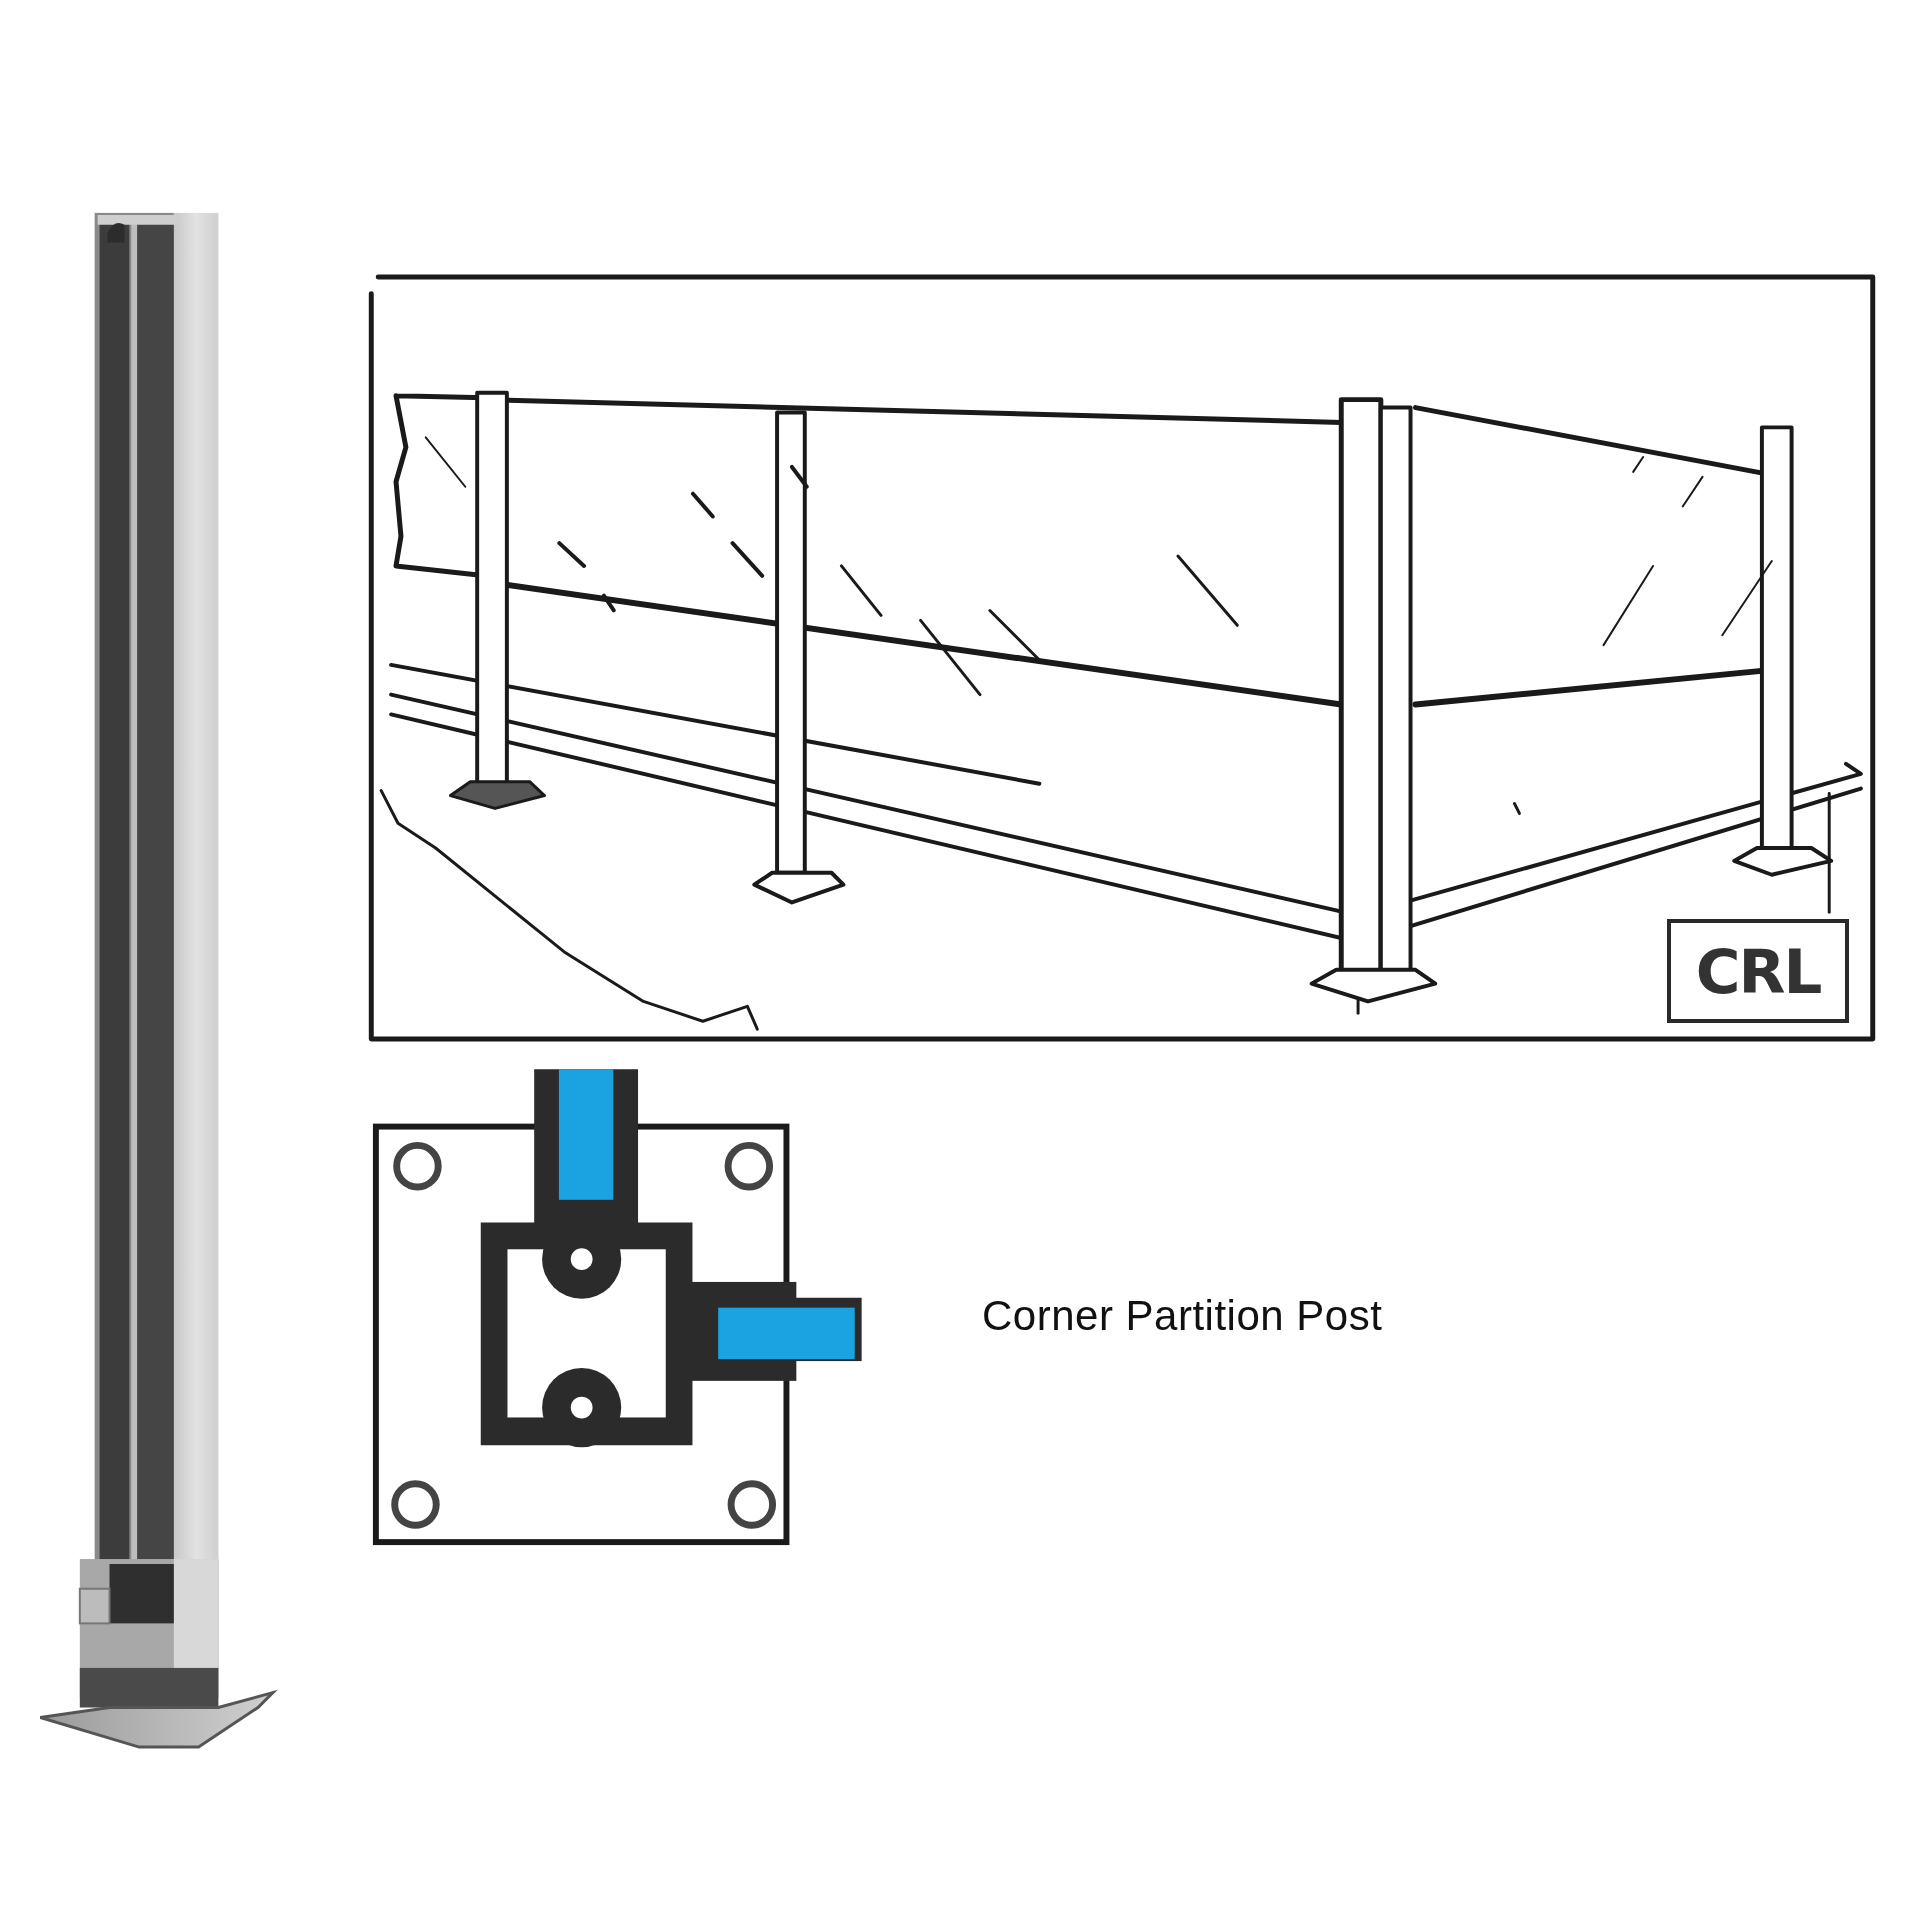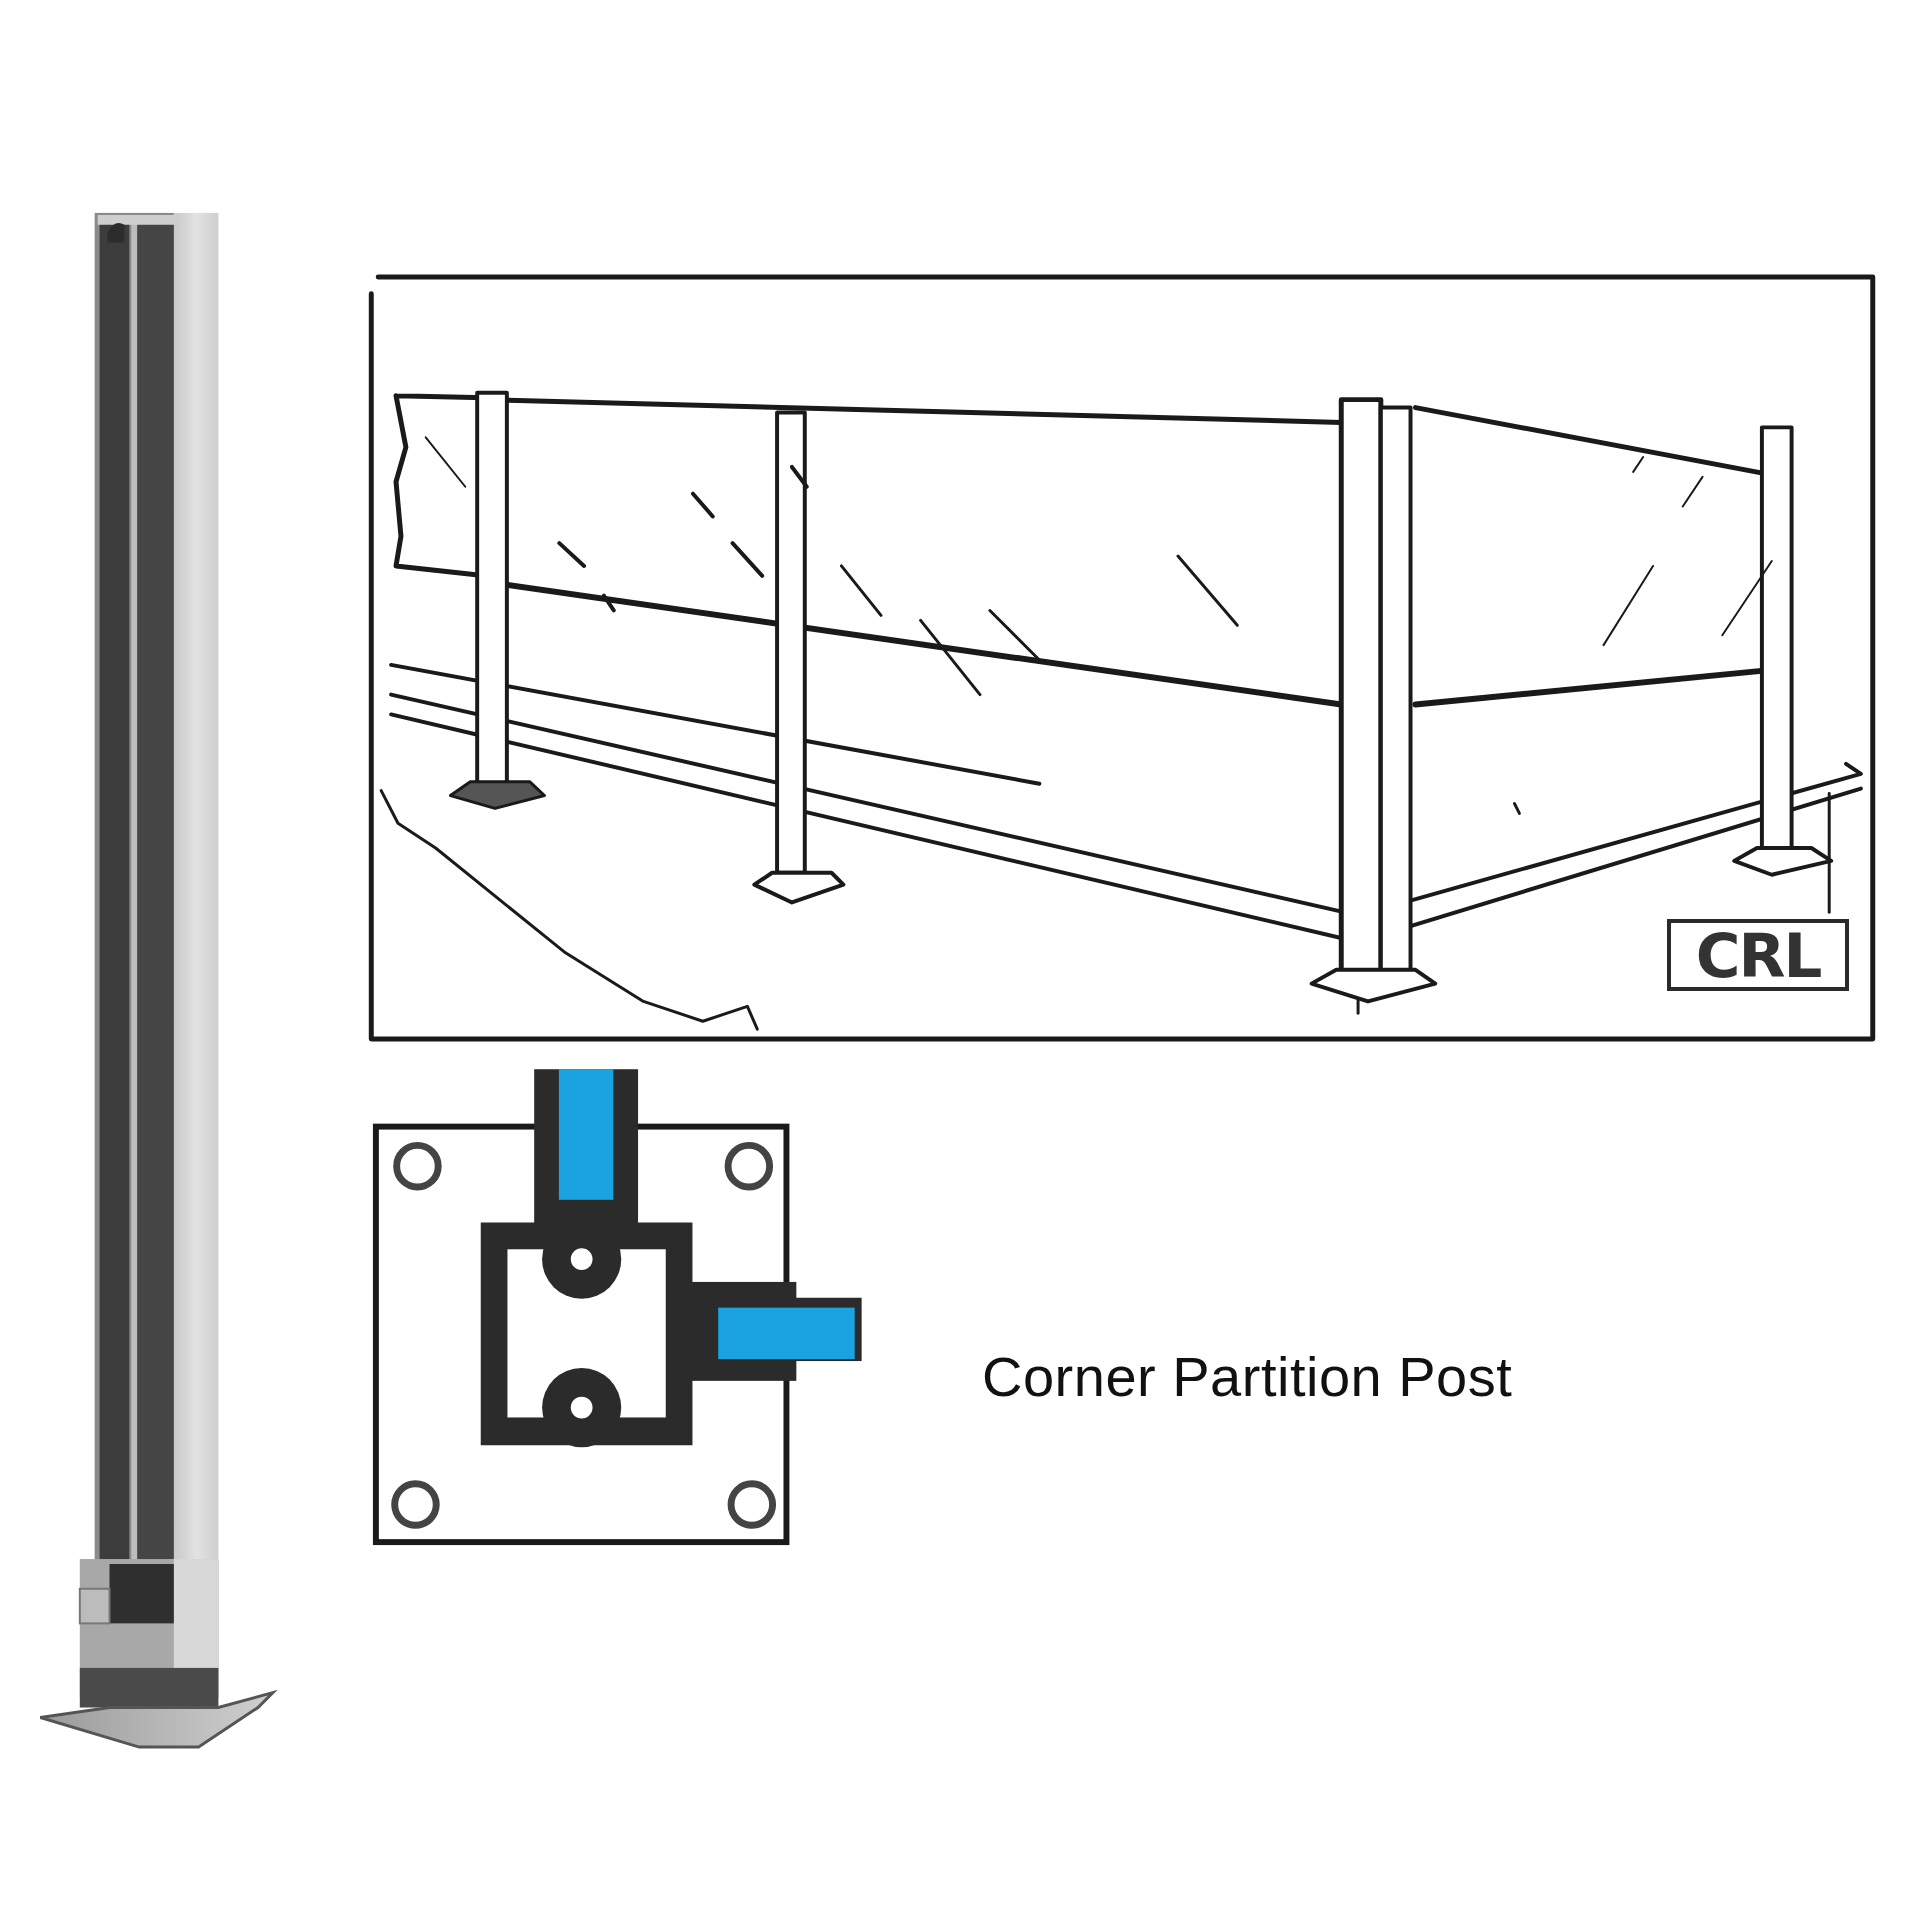--- a/index.html
+++ b/index.html
@@ -2,23 +2,23 @@
 <html><head>
 <meta charset="utf-8">
 <style>
   html, body { margin: 0; padding: 0; background: #ffffff; }
   body { width: 1927px; height: 1927px; position: relative; overflow: hidden;
          font-family: "Liberation Sans", sans-serif; }
   .abs { position: absolute; }
   #post-photo { left: 40px; top: 203px; width: 238px; height: 1554px; }
   #illustration { left: 366px; top: 269px; width: 1515px; height: 774px; }
   #cross-section { left: 366px; top: 1049px; width: 554px; height: 545px; }
-  #caption { left: 982px; top: 1344px; font-size: 56px; color: #111; white-space: nowrap;
+  #caption { left: 982px; top: 1292px; font-size: 42px; color: #111; white-space: nowrap;
              letter-spacing: 0.5px; }
-  #brand-badge { left: 1667px; top: 919px; width: 182px; height: 72px;
+  #brand-badge { left: 1667px; top: 919px; width: 182px; height: 104px;
                  border: 4px solid #2a2a2a; box-sizing: border-box; background: #fff;
                  display: flex; align-items: center; justify-content: center; }
   #brand-badge span { font-family: "DejaVu Sans", sans-serif; font-weight: bold;
                       font-size: 61px; color: #333; letter-spacing: -2px; line-height: 1; }
 </style>
 </head>
 <body>
 
 <svg id="post-photo" class="abs" viewBox="0 0 240 1570" xmlns="http://www.w3.org/2000/svg">
   <defs>

